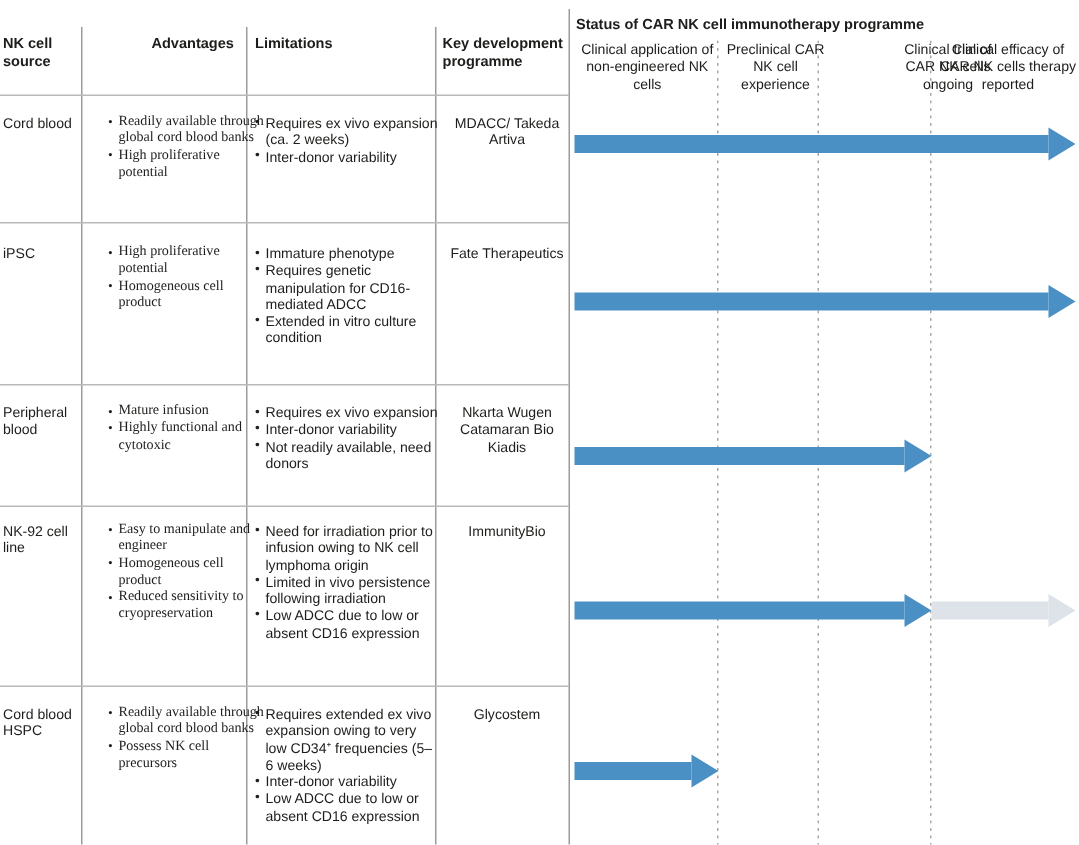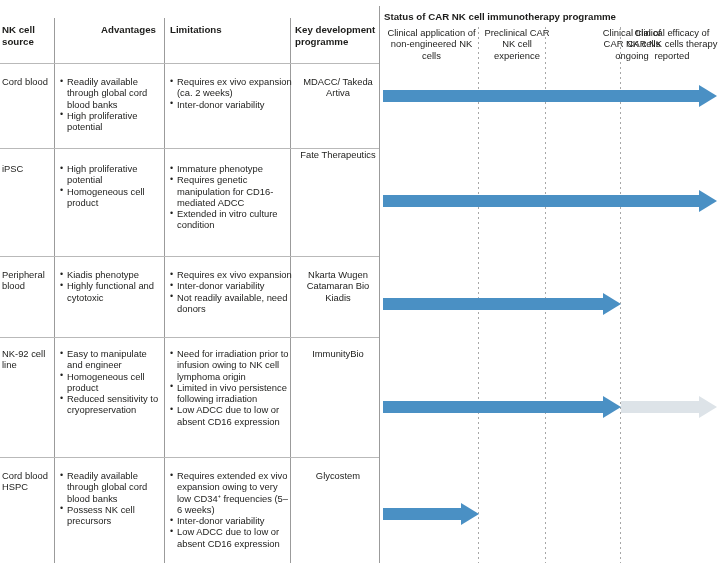--- a/index.html
+++ b/index.html
@@ -27,21 +27,21 @@
   #hdr-adv{left:60px;top:24px;width:100px;margin-left:41px;}
   #hdr-lim{left:170px;top:24px;width:116px;}
   #hdr-prog{left:295px;top:24px;width:82px;}
 
   .src-cell{position:absolute;font-size:9.4px;line-height:11.3px;width:54px;left:2px;}
   .prog-cell{position:absolute;font-size:9.4px;line-height:11.3px;width:86px;left:295px;text-align:center;}
 
   ul.bl{list-style:none;margin:0;padding:0;position:absolute;font-size:9.4px;line-height:11.3px;}
   ul.bl li{position:relative;padding-left:7px;margin:0 0 0 0;}
   ul.bl li::before{content:"\2022";position:absolute;left:0;top:-0.5px;font-size:9px;}
-  .adv{left:60px;width:104px;}
+  .adv{left:72px;width:104px;font-family:Liberation Serif, serif;}
   .lim{left:170px;width:122px;}
 
   
   #status-panel{position:absolute;left:379px;top:0;width:340px;height:563px;text-align:center;}
   #status-left-rule{position:absolute;left:0px;top:6px;height:557px;width:1px;background:#9b9b9b;}
   #status-title{position:absolute;left:5px;top:11px;font-size:9.7px;font-weight:bold;line-height:12px;color:#1d1d1b;white-space:nowrap;}
 
   .status-col-hdr{position:absolute;top:27px;font-size:9.4px;line-height:11.3px;color:#1d1d1b;}
   #sch-0{left:5px;width:95px;}
   #sch-1{left:103px;width:70px;}
@@ -103,25 +103,25 @@
     <div class="src-cell" style="top:163px;">iPSC</div>
     <ul class="bl adv" style="top:163px;">
       <li>High proliferative potential</li>
       <li>Homogeneous cell product</li>
     </ul>
     <ul class="bl lim" style="top:163px;">
       <li>Immature phenotype</li>
       <li>Requires genetic manipulation for CD16-mediated ADCC</li>
       <li>Extended in vitro culture condition</li>
     </ul>
-    <div class="prog-cell" style="top:149px;">Fate Therapeutics</div>
+    <div class="prog-cell" style="top:163px;">Fate Therapeutics</div>
 
     <div class="src-cell" style="top:269px;">Peripheral blood</div>
     <ul class="bl adv" style="top:269px;">
-      <li>Kiadis phenotype</li>
+      <li>Mature infusion</li>
       <li>Highly functional and cytotoxic</li>
     </ul>
     <ul class="bl lim" style="top:269px;">
       <li>Requires ex vivo expansion</li>
       <li>Inter-donor variability</li>
       <li>Not readily available, need donors</li>
     </ul>
     <div class="prog-cell" style="top:269px;">Nkarta Wugen Catamaran Bio Kiadis</div>
 
     <div class="src-cell" style="top:348px;">NK-92 cell line</div>

